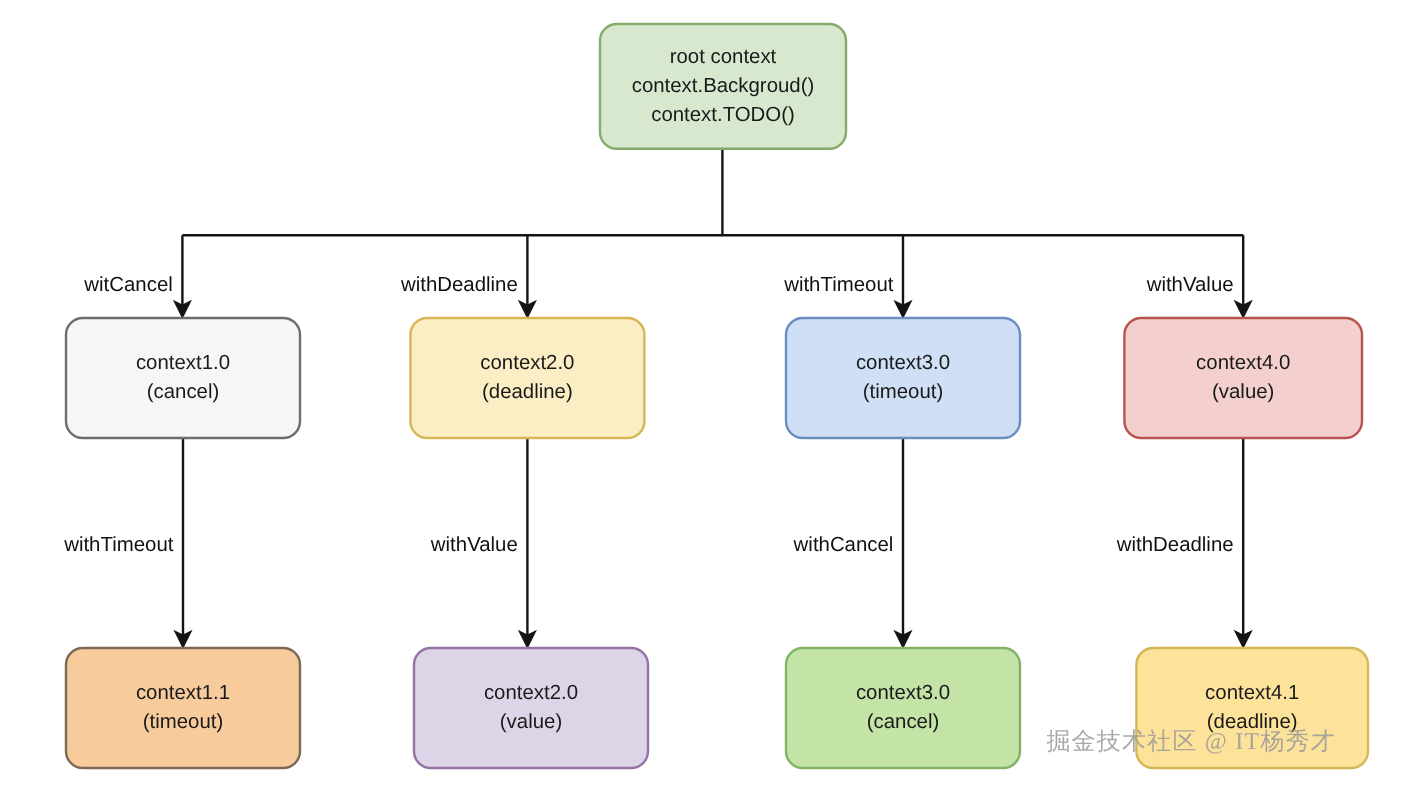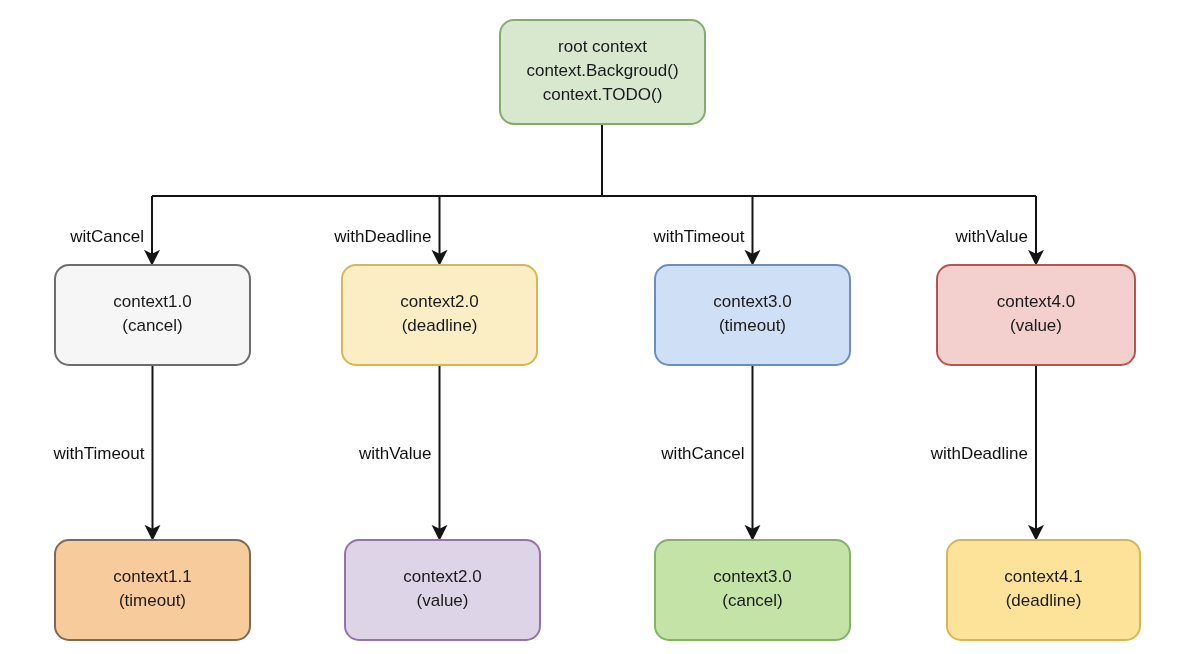--- a/index.html
+++ b/index.html
@@ -138,13 +138,14 @@
         <text x="144.5" y="455" class="edge-label">withTimeout</text>
         <text x="431.5" y="238" class="edge-label">withDeadline</text>
         <text x="431.5" y="455" class="edge-label">withValue</text>
         <text x="744.5" y="238" class="edge-label">withTimeout</text>
         <text x="744.5" y="455" class="edge-label">withCancel</text>
         <text x="1028" y="238" class="edge-label">withValue</text>
         <text x="1028" y="455" class="edge-label">withDeadline</text>
       </g>
   </svg>
 
+  <div class="watermark">掘金技术社区 @ IT杨秀才</div>
 </div>
 
 </body></html>

